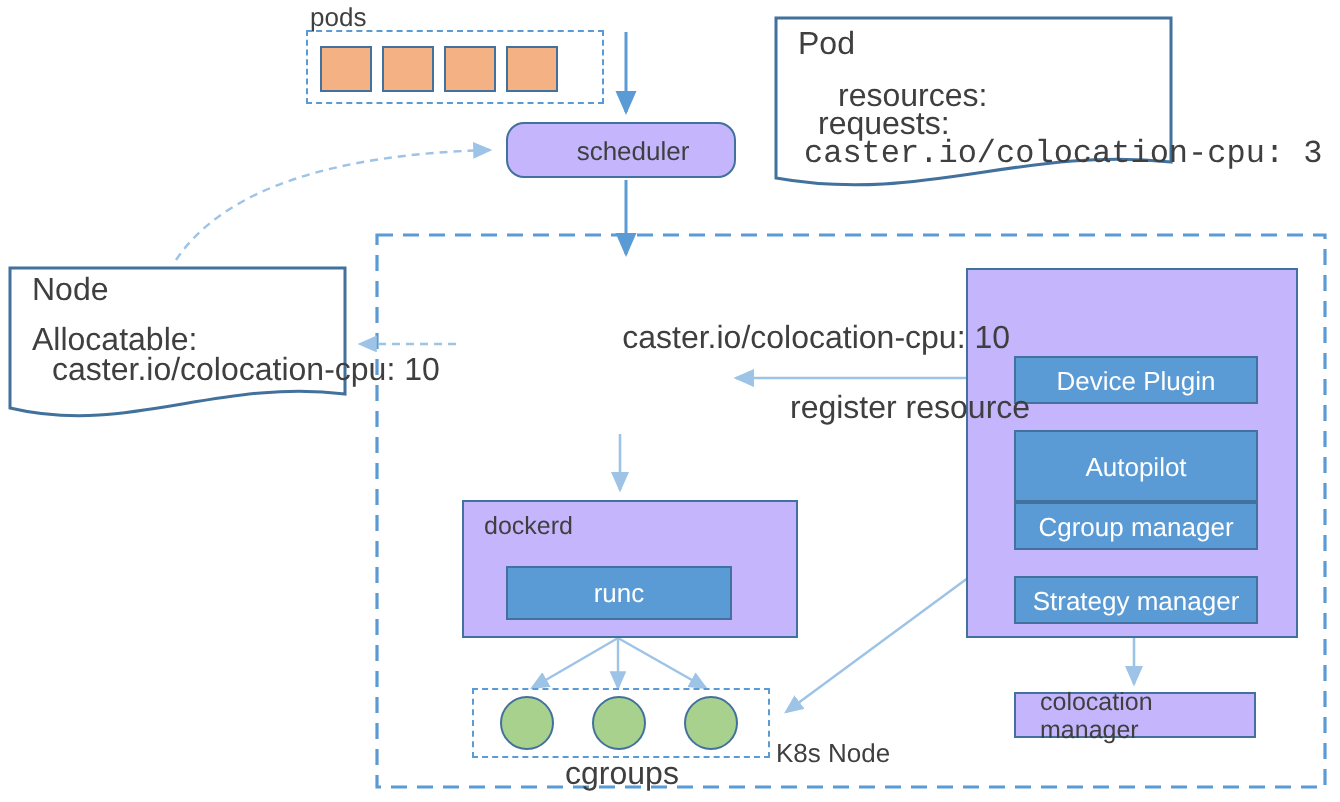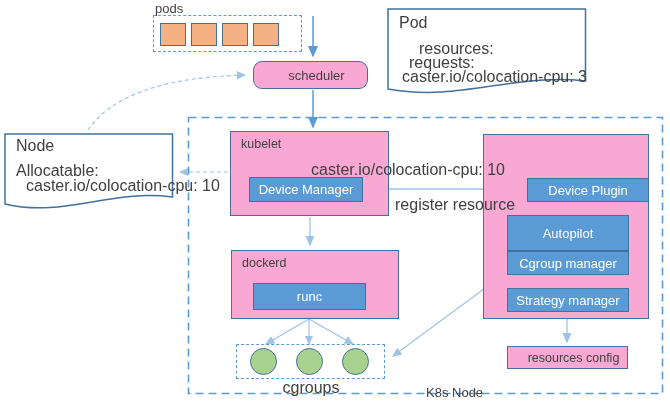--- a/index.html
+++ b/index.html
@@ -3,21 +3,21 @@
 <meta charset="utf-8">
 <style>
   html,body{margin:0;padding:0;background:#fff;}
   .stage{
     position:relative;width:670px;height:401px;background:#fff;overflow:hidden;
     font-family:"Liberation Sans","DejaVu Sans",sans-serif;color:#3F3F3F;
   }
   svg.layer{position:absolute;left:0;top:0;width:670px;height:401px;}
   .label{position:absolute;font-size:16px;color:#3F3F3F;white-space:nowrap;}
   .label-lg{font-size:13px;}
-  .outline-box{position:absolute;box-sizing:border-box;background:#f9a8d4;border:1.5px solid #41719C;padding-left:12px;}
+  .outline-box{position:absolute;box-sizing:border-box;background:#c4b5fd;border:1.5px solid #41719C;padding-left:12px;}
   .dashed-box{position:absolute;box-sizing:border-box;border:1.5px dashed #5B9BD5;background:transparent;}
   .blue-box{
     position:absolute;box-sizing:border-box;background:#5B9BD5;border:1px solid #41719C;
     color:#fff;font-size:13px;display:flex;align-items:center;justify-content:center;white-space:nowrap;
   }
   .box-title{position:absolute;left:10px;top:5px;font-size:12.5px;color:#3F3F3F;white-space:nowrap;}
   .rounded{border-radius:9px;display:flex;align-items:center;justify-content:center;font-size:13px;border-width:1.5px;}
   .pod-square{width:26px;height:23px;background:#F4B183;border:1px solid #41719C;box-sizing:border-box;}
   .pods-row{display:flex;gap:5px;padding:7px 0 0 6px;}
   .cg-circle{width:27px;height:27px;border-radius:50%;background:#A9D18E;border:1.5px solid #41719C;box-sizing:border-box;}
@@ -67,35 +67,29 @@
     </div>
   </div>
 
   <div class="outline-box rounded" style="left:253px;top:61px;width:115px;height:28px;">
     <span>scheduler</span>
   </div>
 
   <div class="label" style="left:399px;top:14px;">Pod</div>
   <div class="label" style="left:399px;top:40px;padding-left:20px;">resources:</div>
   <div class="label" style="left:409px;top:54px;">requests:</div>
-  <div class="label" style="left:402px;top:68px;">caster.io/colocation-cpu: 3</div>
+  <div class="label" style="left:402px;top:68px;font-family:Liberation Mono, monospace;">caster.io/colocation-cpu: 3</div>
 
   <div class="label" style="left:16px;top:137px;">Node</div>
   <div class="label" style="left:16px;top:162px;">Allocatable:</div>
   <div class="label" style="left:26px;top:177px;">caster.io/colocation-cpu: 10</div>
 
-  <div class="outline-box" style="left:230px;top:131px;width:159px;height:85px;">
-    <div class="box-title">kubelet</div>
-    <div class="blue-box" style="left:18px;top:45px;width:114px;height:25px;">
-      <span>Device Manager</span>
-    </div>
-  </div>
 
   <div class="outline-box" style="left:483px;top:134px;width:166px;height:185px;">
-    <div class="blue-box" style="left:23px;top:43px;width:122px;height:24px;margin-left:20px;">
+    <div class="blue-box" style="left:23px;top:43px;width:122px;height:24px;">
       <span>Device Plugin</span>
     </div>
     <div class="blue-box" style="left:23px;top:80px;width:122px;height:36px;">
       <span>Autopilot</span>
     </div>
     <div class="blue-box" style="left:23px;top:116px;width:122px;height:24px;">
       <span>Cgroup manager</span>
     </div>
     <div class="blue-box" style="left:23px;top:153px;width:122px;height:24px;text-align:center;">
       <span>Strategy manager</span>
@@ -115,18 +109,18 @@
   <div class="dashed-box" style="left:236px;top:344px;width:149px;height:35px;">
     <div class="cg-row">
       <div class="cg-circle"></div>
       <div class="cg-circle"></div>
       <div class="cg-circle"></div>
     </div>
   </div>
   <div class="label" style="left:246px;top:379px;width:130px;text-align:center;">cgroups</div>
 
   <div class="outline-box center-text" style="left:507px;top:346px;width:121px;height:23px;border-width:1px;font-size:12.5px;">
-    <span>resources config</span>
+    <span>colocation manager</span>
   </div>
 
-  <div class="label label-lg" style="left:426px;top:369px;margin-top:16px;">K8s Node</div>
+  <div class="label label-lg" style="left:388px;top:369px;">K8s Node</div>
 
 </div>
 
 </body></html>

